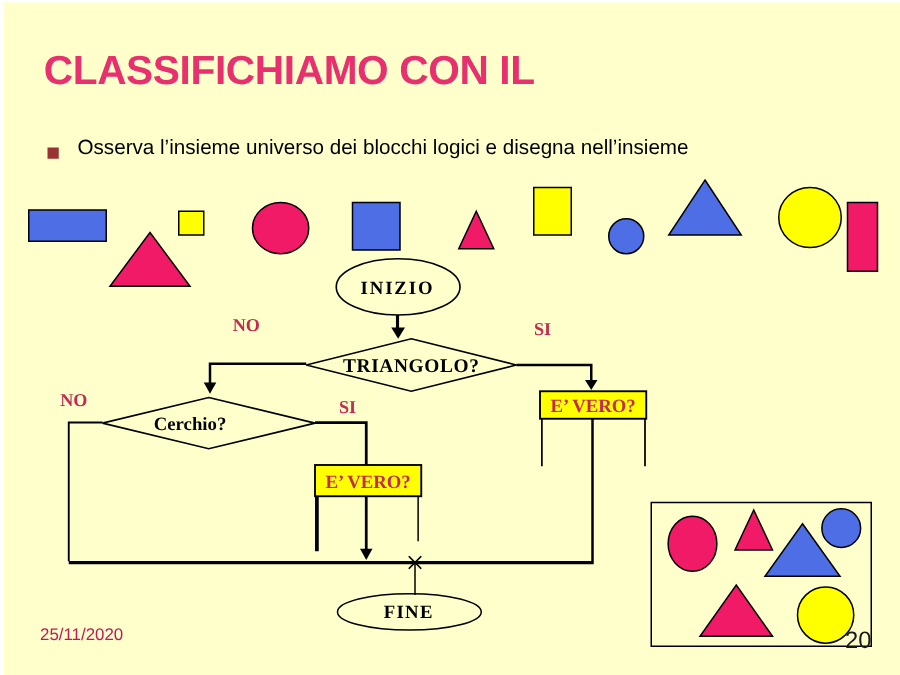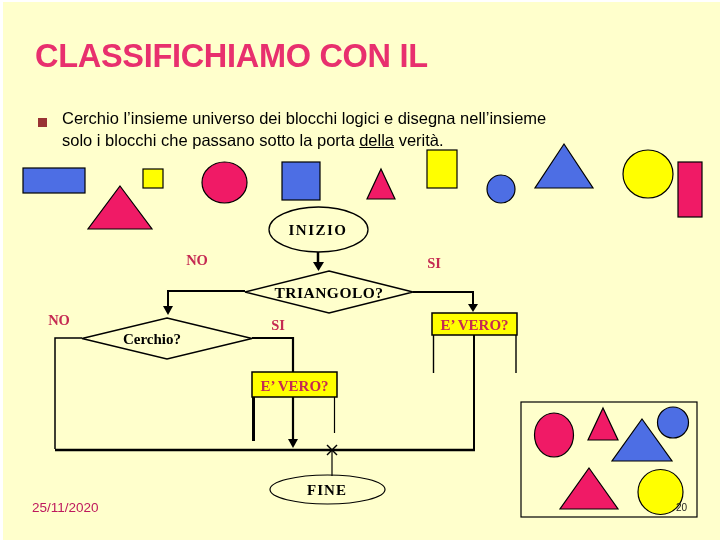--- a/index.html
+++ b/index.html
@@ -20,21 +20,21 @@
          color:var(--c-title,#E8306E);letter-spacing:-0.3px;}
   .title div{white-space:nowrap;}
   .bullet-square{position:absolute;left:38px;top:118px;width:9px;height:9px;
          background:var(--c-bullet,#993333);}
   .body-text{position:absolute;left:62px;top:108px;width:640px;
          font-size:16.5px;line-height:21.5px;color:var(--c-text,#000);}
   .body-text div{white-space:nowrap;}
   .u{text-decoration:underline;}
   .svg-layer{position:absolute;left:0;top:0;width:720px;height:540px;}
   .date{position:absolute;left:32px;top:500px;font-size:13.5px;color:#be185d;}
-  .page{position:absolute;left:676px;top:502px;font-size:10px;color:#1a1a1a;}
+  .page{position:absolute;left:676px;top:502px;font-size:19px;color:#1a1a1a;}
   
   .ln{stroke:#000;fill:none;}
   .nd{stroke:#000;fill:none;}
   .f-magenta{fill:var(--c-magenta,#F01A66);stroke:#000;stroke-width:1.2;}
   .f-blue{fill:var(--c-blue,#4D6EE4);stroke:#000;stroke-width:1.2;}
   .f-yellow{fill:var(--c-yellow,#FFFF00);stroke:#000;stroke-width:1.2;}
   .gate-box{fill:var(--c-yellow,#FFFF00);stroke:#000;stroke-width:1.5;}
   .arrowhead{fill:#000;stroke:none;}
   .fc-label{font-family:"Liberation Serif","DejaVu Serif",serif;font-weight:bold;
             fill:#000;text-anchor:middle;}
@@ -44,22 +44,21 @@
 <body>
 
 <div class="slide">
 
   <div class="title">
     <div>CLASSIFICHIAMO CON IL</div>
   </div>
 
   <div class="bullet-square"></div>
   <div class="body-text">
-    <div>Cerchio l’insieme universo dei blocchi logici e disegna nell’insieme</div>
-    <div><span>solo i blocchi che passano sotto la porta </span><span class="u">della</span><span> verità.</span></div>
+    <div>Osserva l’insieme universo dei blocchi logici e disegna nell’insieme</div>
   </div>
 
   <svg class="svg-layer" viewBox="0 0 720 540">
 
     <g>
       <rect class="f-blue" x="23" y="168" width="62" height="25"></rect>
       <polygon class="f-magenta" points="120,186 152,229 88,229"></polygon>
       <rect class="f-yellow" x="143" y="169" width="20" height="19"></rect>
       <ellipse class="f-magenta" cx="224.5" cy="182.5" rx="22.5" ry="20.5"></ellipse>
       <rect class="f-blue" x="282" y="162" width="38" height="38"></rect>

